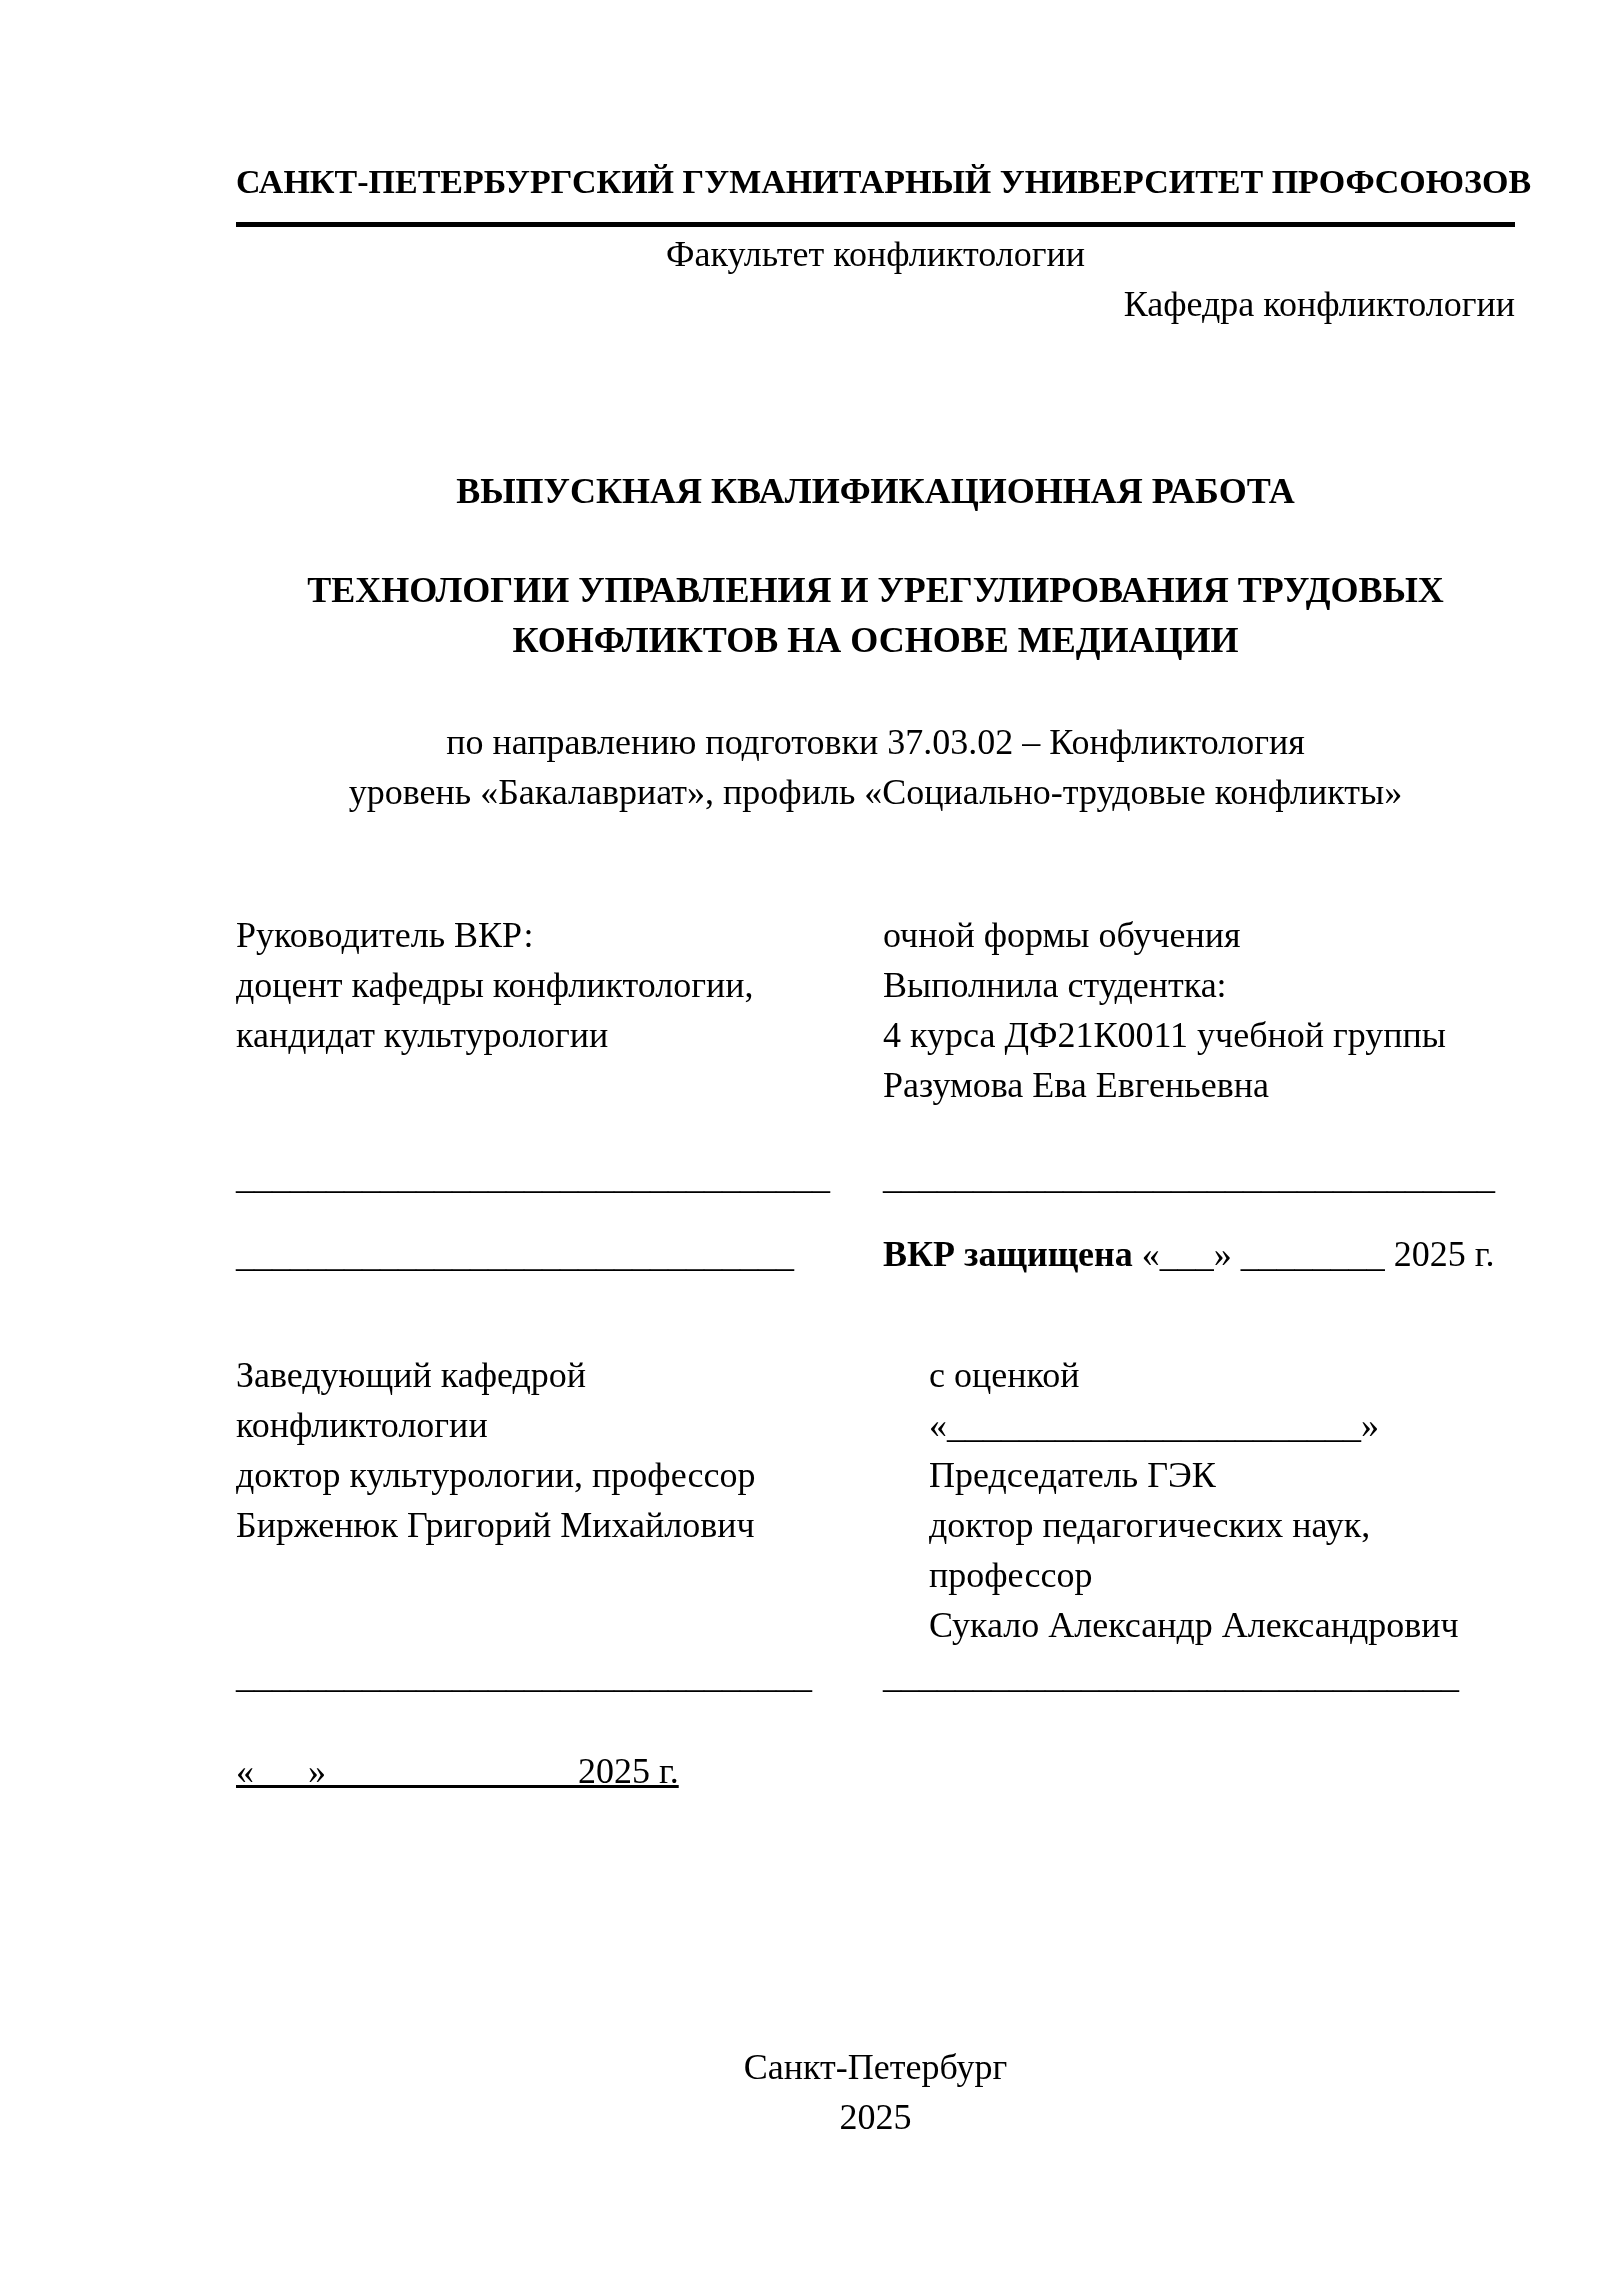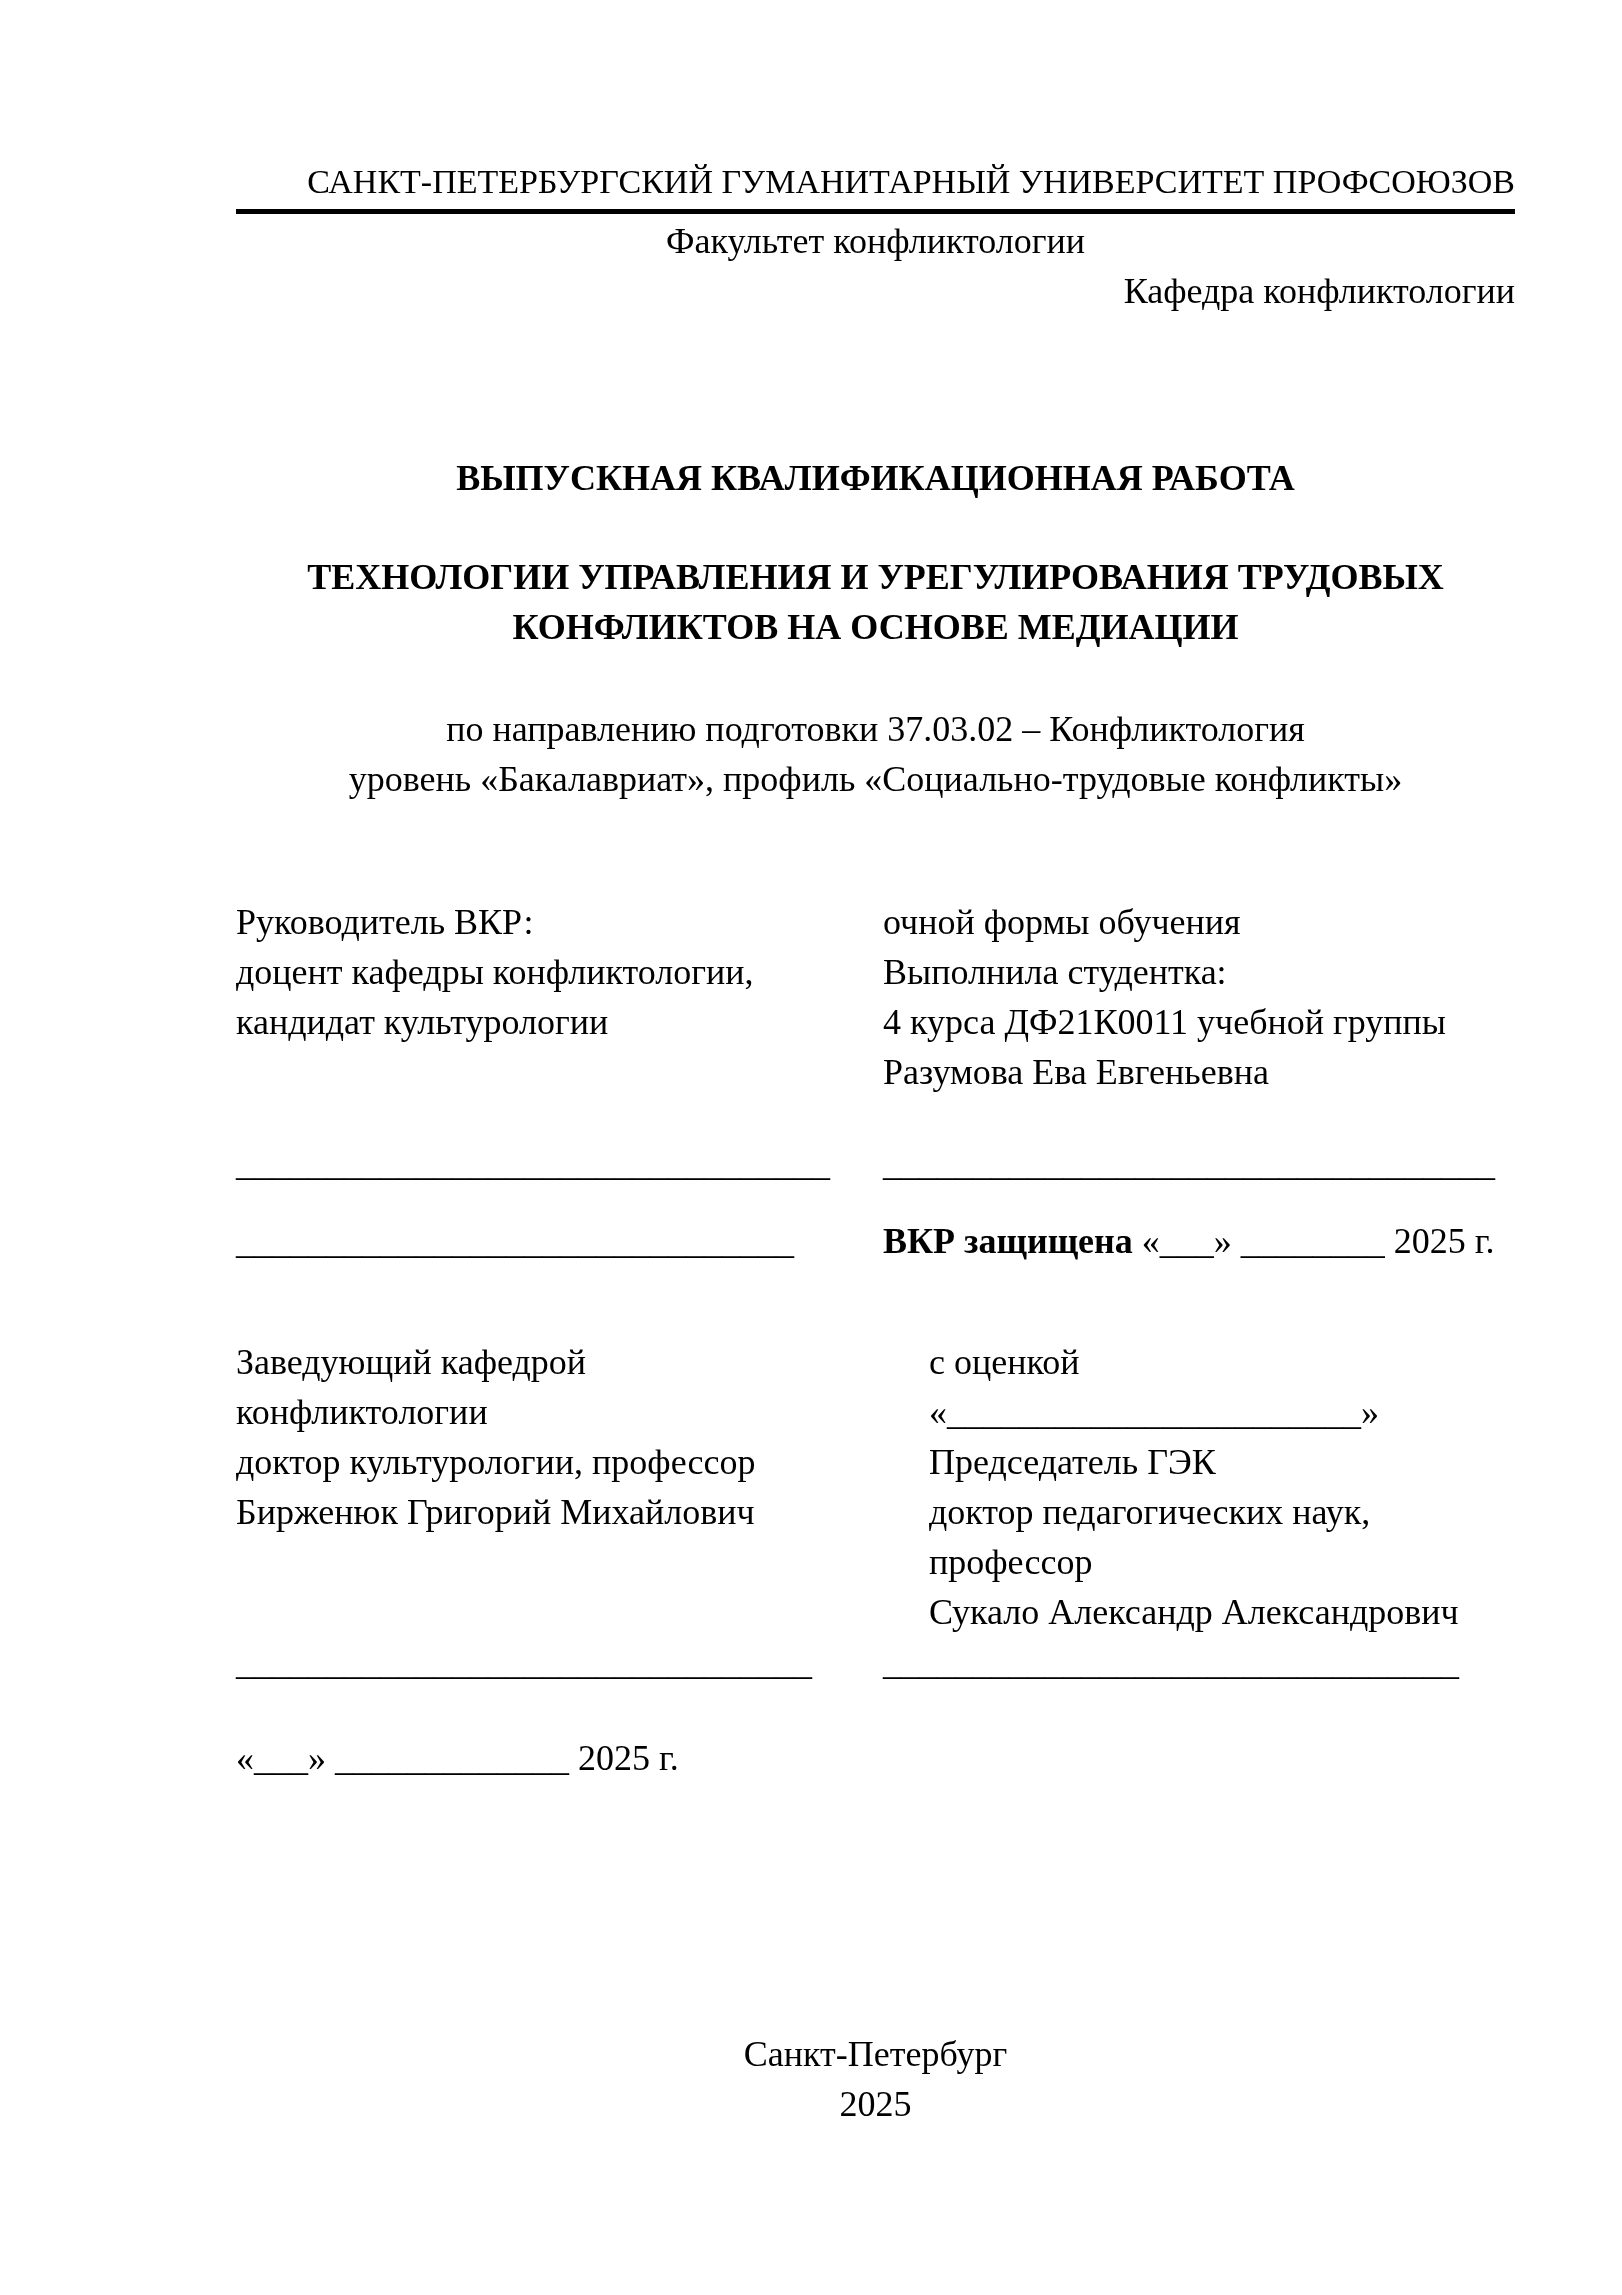--- a/index.html
+++ b/index.html
@@ -15,45 +15,45 @@
     color: #000000;
     font-family: "Liberation Serif", "DejaVu Serif", serif;
     font-size: 36px;
     line-height: 50px;
     overflow: hidden;
   }
   .content {
     padding: 161px 108px 0 236px; 
   }
   .org {
-    font-weight: normal;
+    font-weight: bold;
     font-size: 34px;
     line-height: 41px;
-    text-align: right;
+    text-align: left;
     white-space: nowrap;
     border-bottom: 5.5px solid #000000;
-    padding-bottom: 7px;
+    padding-bottom: 20px;
   }
   .center { text-align: center; }
   .right  { text-align: right; }
   .b      { font-weight: bold; margin-top: 48px; }
 
   .faculty-line    { margin-top: 2.4px; }
   .work-type       { margin-top: 137px; font-weight: bold; text-align: center; }
   .thesis-title    { margin-top: 49px;  font-weight: bold; text-align: center; }
   .program-line    { margin-top: 52px; }
   .cols            { display: flex; }
   .col-left        { width: 647px; flex: 0 0 647px; }
   .col-right       { flex: 1 1 auto; }
   .block1          { margin-top: 93px; }
   .sig-row1        { margin-top: 41px; }
   .sig-row2        { margin-top: 28px; }
   .block2          { margin-top: 71px; gap: 46px; }
   .sig-row3        { margin-top: 0; }
-  .date-row        { margin-top: 46px; }
+  .date-row        { margin-top: 46px; text-decoration: underline; }
   .footer          { margin-top: 246px; text-align: center; }
   .sig { white-space: nowrap; }
 </style>
 </head>
 <body>
 
 <div class="page">
   <div class="content">
 
     <div class="org">САНКТ-ПЕТЕРБУРГСКИЙ ГУМАНИТАРНЫЙ УНИВЕРСИТЕТ ПРОФСОЮЗОВ</div>

